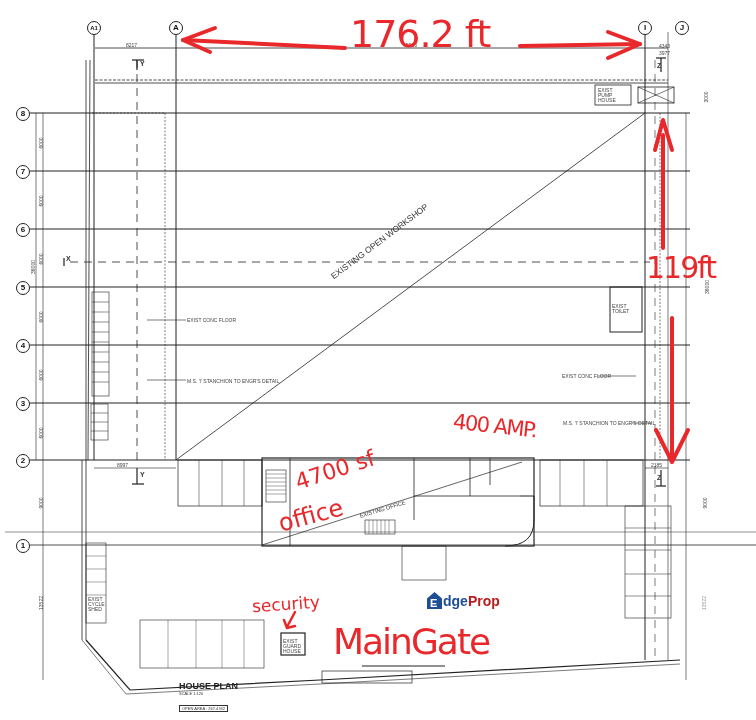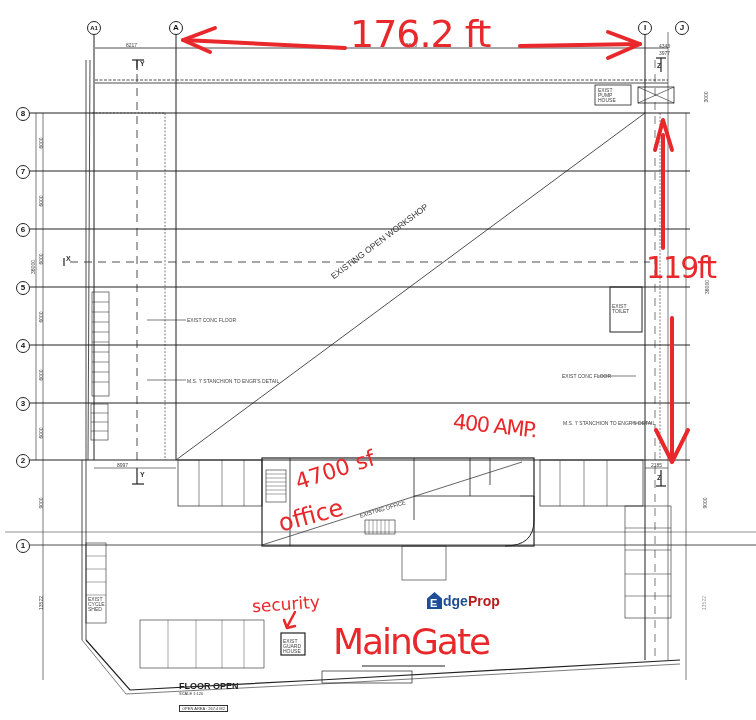--- a/index.html
+++ b/index.html
@@ -229,21 +229,21 @@
 <div class="lbl tiny" style="left:598px;top:88px;width:30px;white-space:normal;line-height:5px;">EXIST PUMP HOUSE</div>
 <div class="lbl tiny" style="left:283px;top:639px;width:22px;white-space:normal;line-height:5px;">EXIST GUARD HOUSE</div>
 <div class="lbl tiny" style="left:612px;top:304px;width:20px;white-space:normal;line-height:5px;">EXIST TOILET</div>
 <div class="lbl tiny" style="left:88px;top:597px;width:18px;white-space:normal;line-height:5px;">EXIST CYCLE SHED</div>
 <div class="lbl tiny" style="left:187px;top:317px;">EXIST CONC FLOOR</div>
 <div class="lbl tiny" style="left:187px;top:378px;">M.S. 'I' STANCHION TO ENGR'S DETAIL</div>
 <div class="lbl tiny" style="left:562px;top:373px;">EXIST CONC FLOOR</div>
 <div class="lbl tiny" style="left:563px;top:420px;">M.S. 'I' STANCHION TO ENGR'S DETAIL</div>
 
 <div class="title-block">
-  <div class="t">FLOOR OPEN</div>
+  <div class="t">HOUSE PLAN</div>
   <div class="s">SCALE 1:120</div>
   <div class="box">OPEN AREA : 267.4 M2</div>
 </div>
 
 <div class="red" style="left:350px;top:12px;font-size:38px;font-weight:normal;letter-spacing:-1px;">176.2 ft</div>
 <div class="red" style="left:646px;top:250px;font-size:30px;font-weight:normal;letter-spacing:-2px;">119ft</div>
 <div class="red" style="left:296px;top:470px;font-size:22px;font-weight:normal;transform:rotate(-18deg);transform-origin:left center;">4700 sf</div>
 <div class="red" style="left:279px;top:510px;font-size:24px;font-weight:normal;transform:rotate(-15deg);transform-origin:left center;">office</div>
 <div class="red" style="left:453px;top:414px;font-size:21px;font-weight:normal;letter-spacing:-1.5px;transform:rotate(6deg);">400 AMP.</div>
 <div class="red" style="left:252px;top:594px;font-size:17px;font-weight:normal;transform:rotate(-4deg);">security</div>

